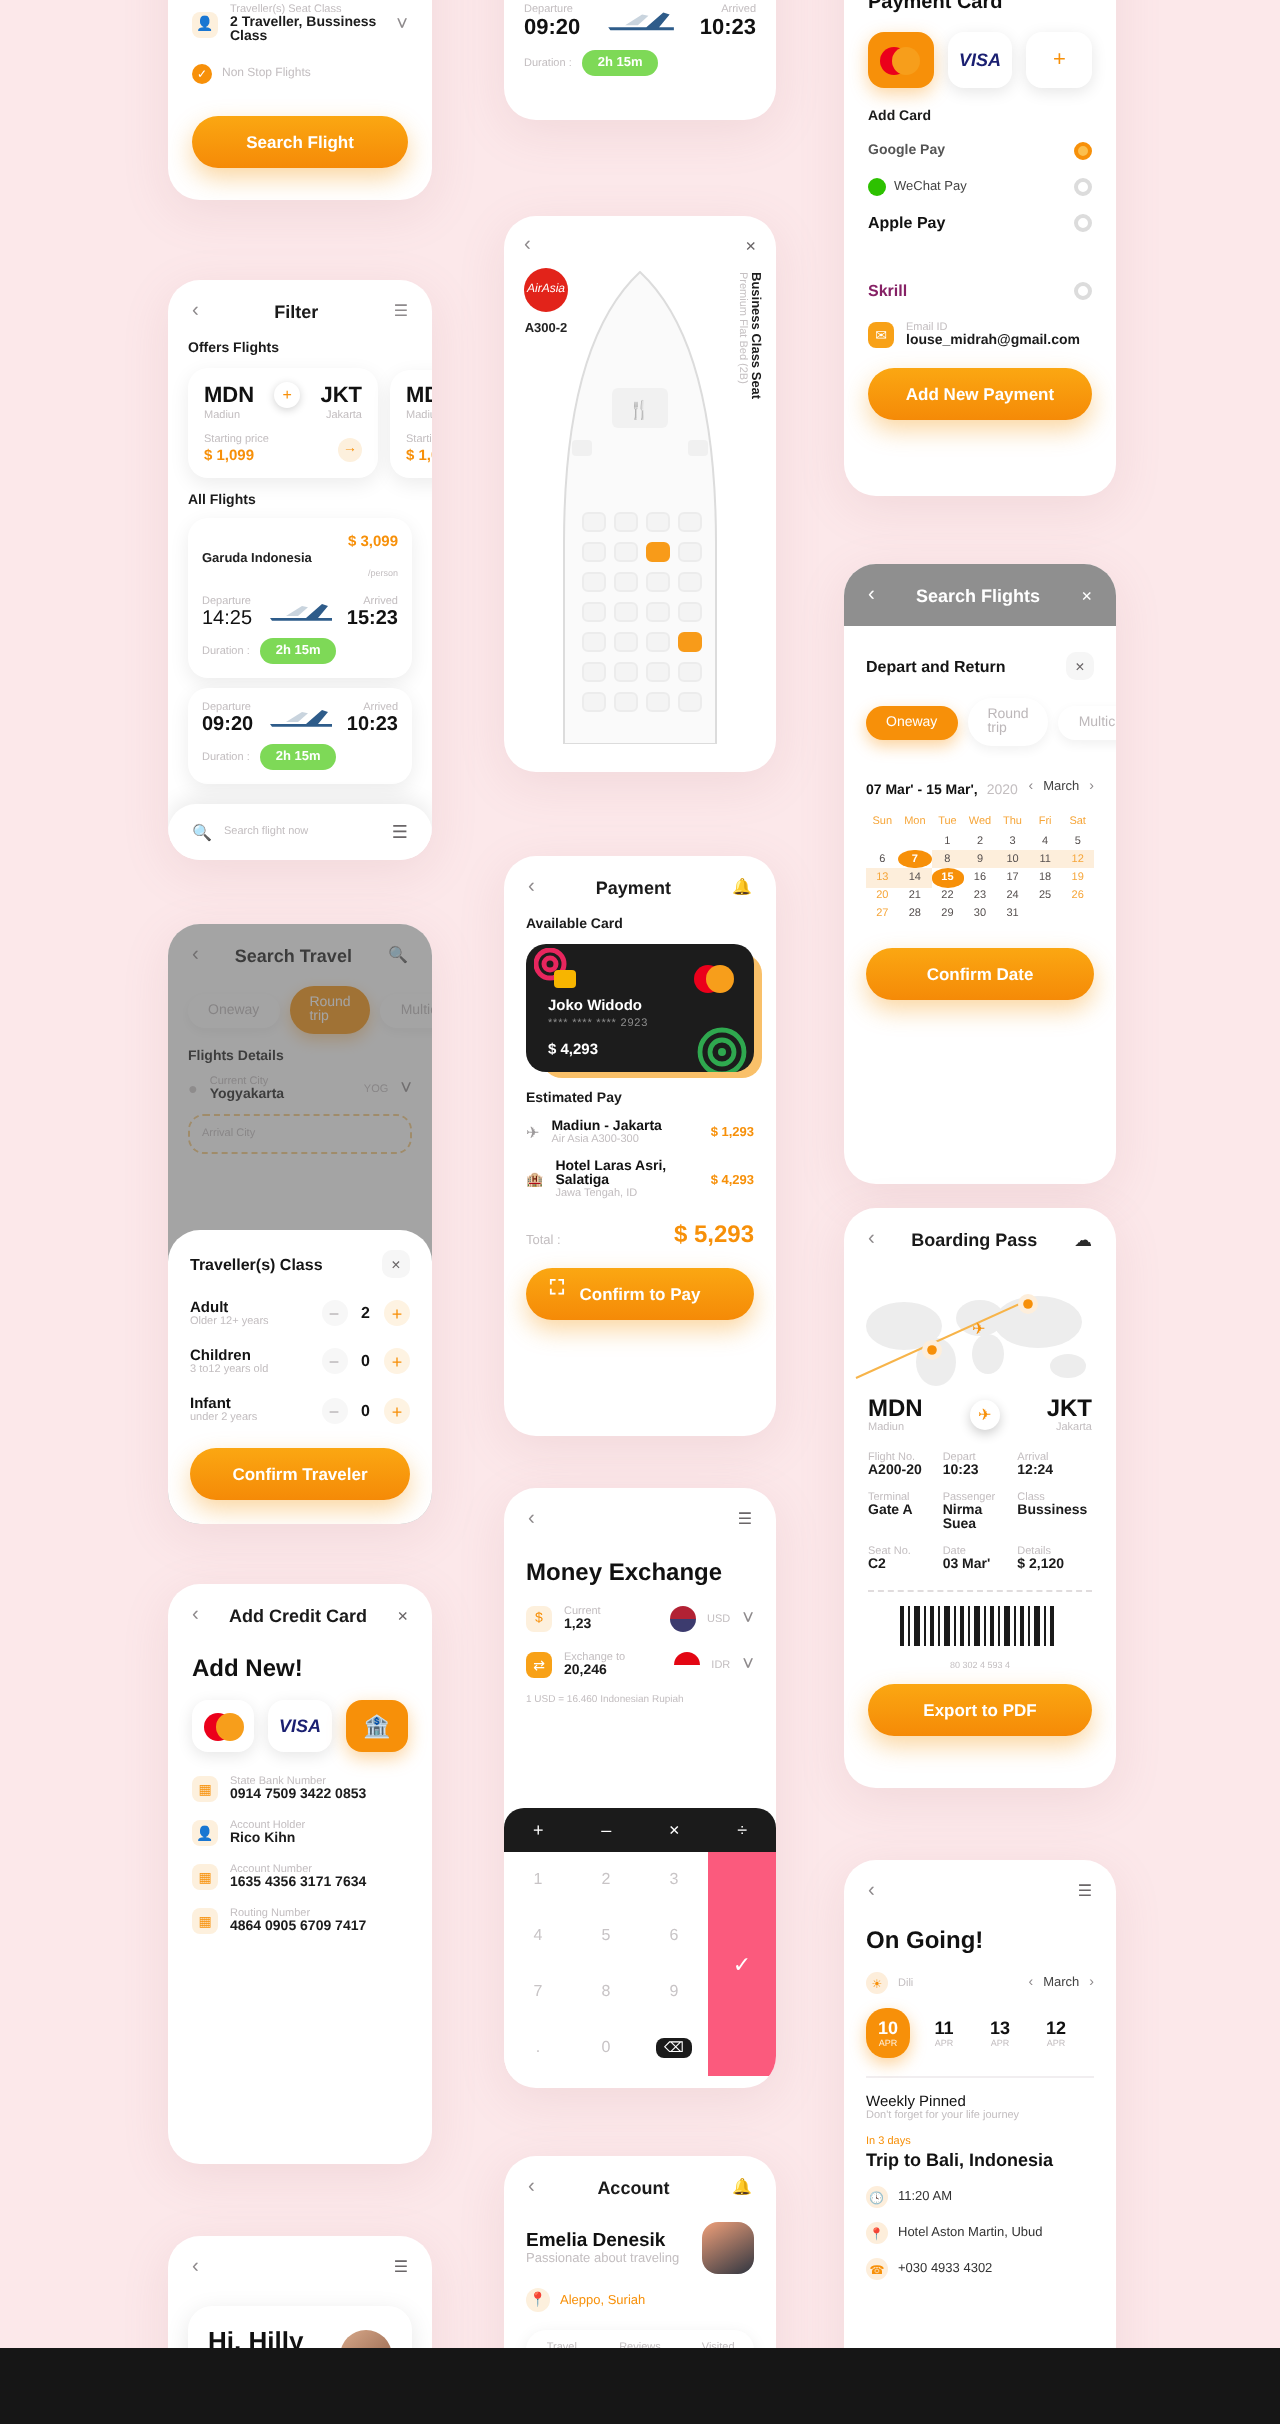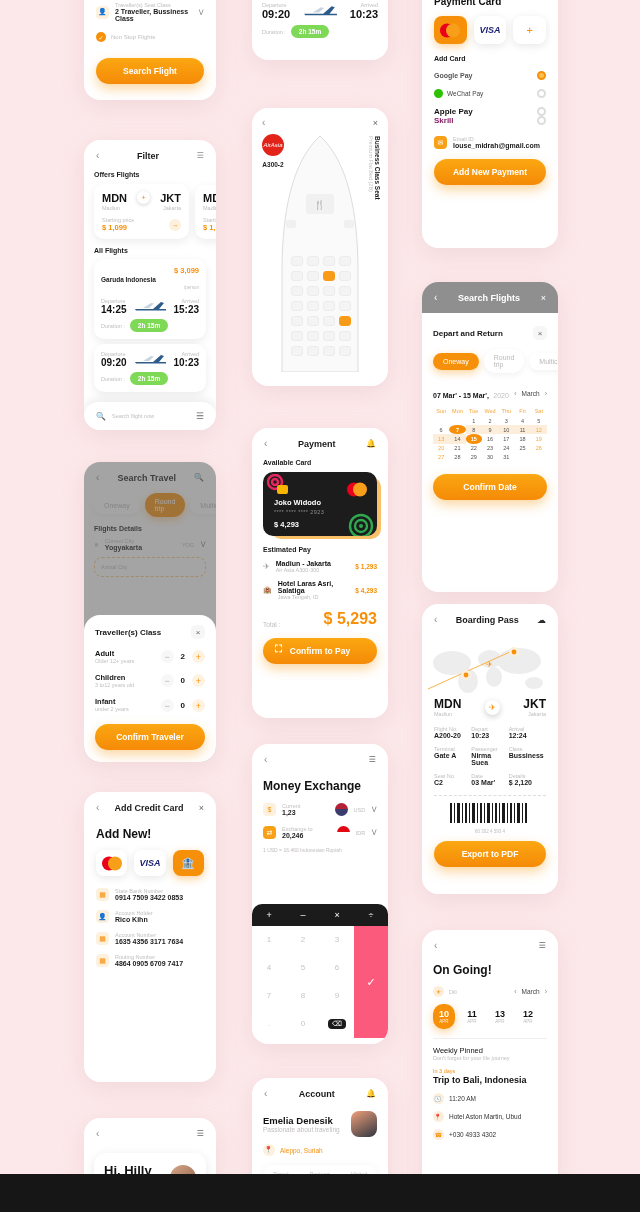--- a/index.html
+++ b/index.html
@@ -118,21 +118,21 @@
         <div class="sb">
           <span style="font-size:6.5px;font-weight:bold;color:#222;">Garuda Indonesia</span>
           <span style="text-align:right;">
             <span style="font-size:7.5px;font-weight:bold;display:block;" class="orange">$ 3,099</span>
             <span class="lbl" style="font-size:4.5px;">/person</span>
           </span>
         </div>
         <div class="sb" style="margin-top:5px;">
           <div>
             <div class="lbl">Departure</div>
-            <div style="font-size:10px;font-weight:bold;color:#111;">14:25</div>
+            <div style="font-size:10px;font-weight:normal;color:#111;">14:25</div>
           </div>
           <svg width="34" height="11" viewBox="0 0 34 11">
               <path d="M2 8 L20 8 L28 1 L31 2 L26 8 L33 8 L33 9.4 L3 9.4 Z" fill="#2e5c8a"></path>
               <path d="M10 7 L18 2 L21 2.6 L16 7 Z" fill="#c9d4de"></path>
             </svg>
           <div style="text-align:right;">
             <div class="lbl">Arrived</div>
             <div style="font-size:10px;font-weight:bold;color:#111;">15:23</div>
           </div>
         </div>
@@ -440,21 +440,21 @@
       <div class="row" style="gap:6px;margin-top:7px;">
         <span style="font-size:7px;color:#9d9a9b;">🏨</span>
         <div style="flex:1;">
           <div style="font-size:7px;font-weight:bold;color:#111;">Hotel Laras Asri, Salatiga</div>
           <div class="lbl">Jawa Tengah, ID</div>
         </div>
         <span style="font-size:6.5px;font-weight:bold;" class="orange">$ 4,293</span>
       </div>
       <div class="sb" style="margin-top:10px;align-items:flex-end;">
         <span class="lbl" style="font-size:6.5px;">Total :</span>
-        <span style="font-size:16px;font-weight:bold;" class="orange">$ 5,293</span>
+        <span style="font-size:12px;font-weight:bold;" class="orange">$ 5,293</span>
       </div>
       <div class="btn-orange" style="margin-top:10px;position:relative;">
         <span style="position:absolute;left:12px;top:5px;font-size:10px;">⛶</span>
         <span>Confirm to Pay</span>
       </div>
     </div>
   </div>
 
   <div class="card" style="left:252px; top:744px; width:136px; height:300px;">
     <div class="hdr">
@@ -571,21 +571,21 @@
         <span class="row" style="gap:4px;">
           <i style="width:9px;height:9px;border-radius:50%;background:#2dc100;display:inline-block;"></i>
           <span style="font-size:6.5px;color:#444;">WeChat Pay</span>
         </span>
         <span style="width:9px;height:9px;border-radius:50%;border:2px solid #dcdcdc;"></span>
       </div>
       <div class="sb" style="margin-top:9px;">
         <span style="font-size:8px;font-weight:bold;color:#111;">Apple Pay</span>
         <span style="width:9px;height:9px;border-radius:50%;border:2px solid #dcdcdc;"></span>
       </div>
-      <div class="sb" style="margin-top:0;">
+      <div class="sb" style="margin-top:25px;">
         <span style="font-size:8px;font-weight:bold;color:#862165;">Skrill</span>
         <span style="width:9px;height:9px;border-radius:50%;border:2px solid #dcdcdc;"></span>
       </div>
 
       <div class="row" style="gap:6px;margin-top:11px;">
         <div class="ic" style="background:#f8a117;color:#fff;">✉</div>
         <div>
           <div class="lbl">Email ID</div>
           <div class="val">louse_midrah@gmail.com</div>
         </div>

